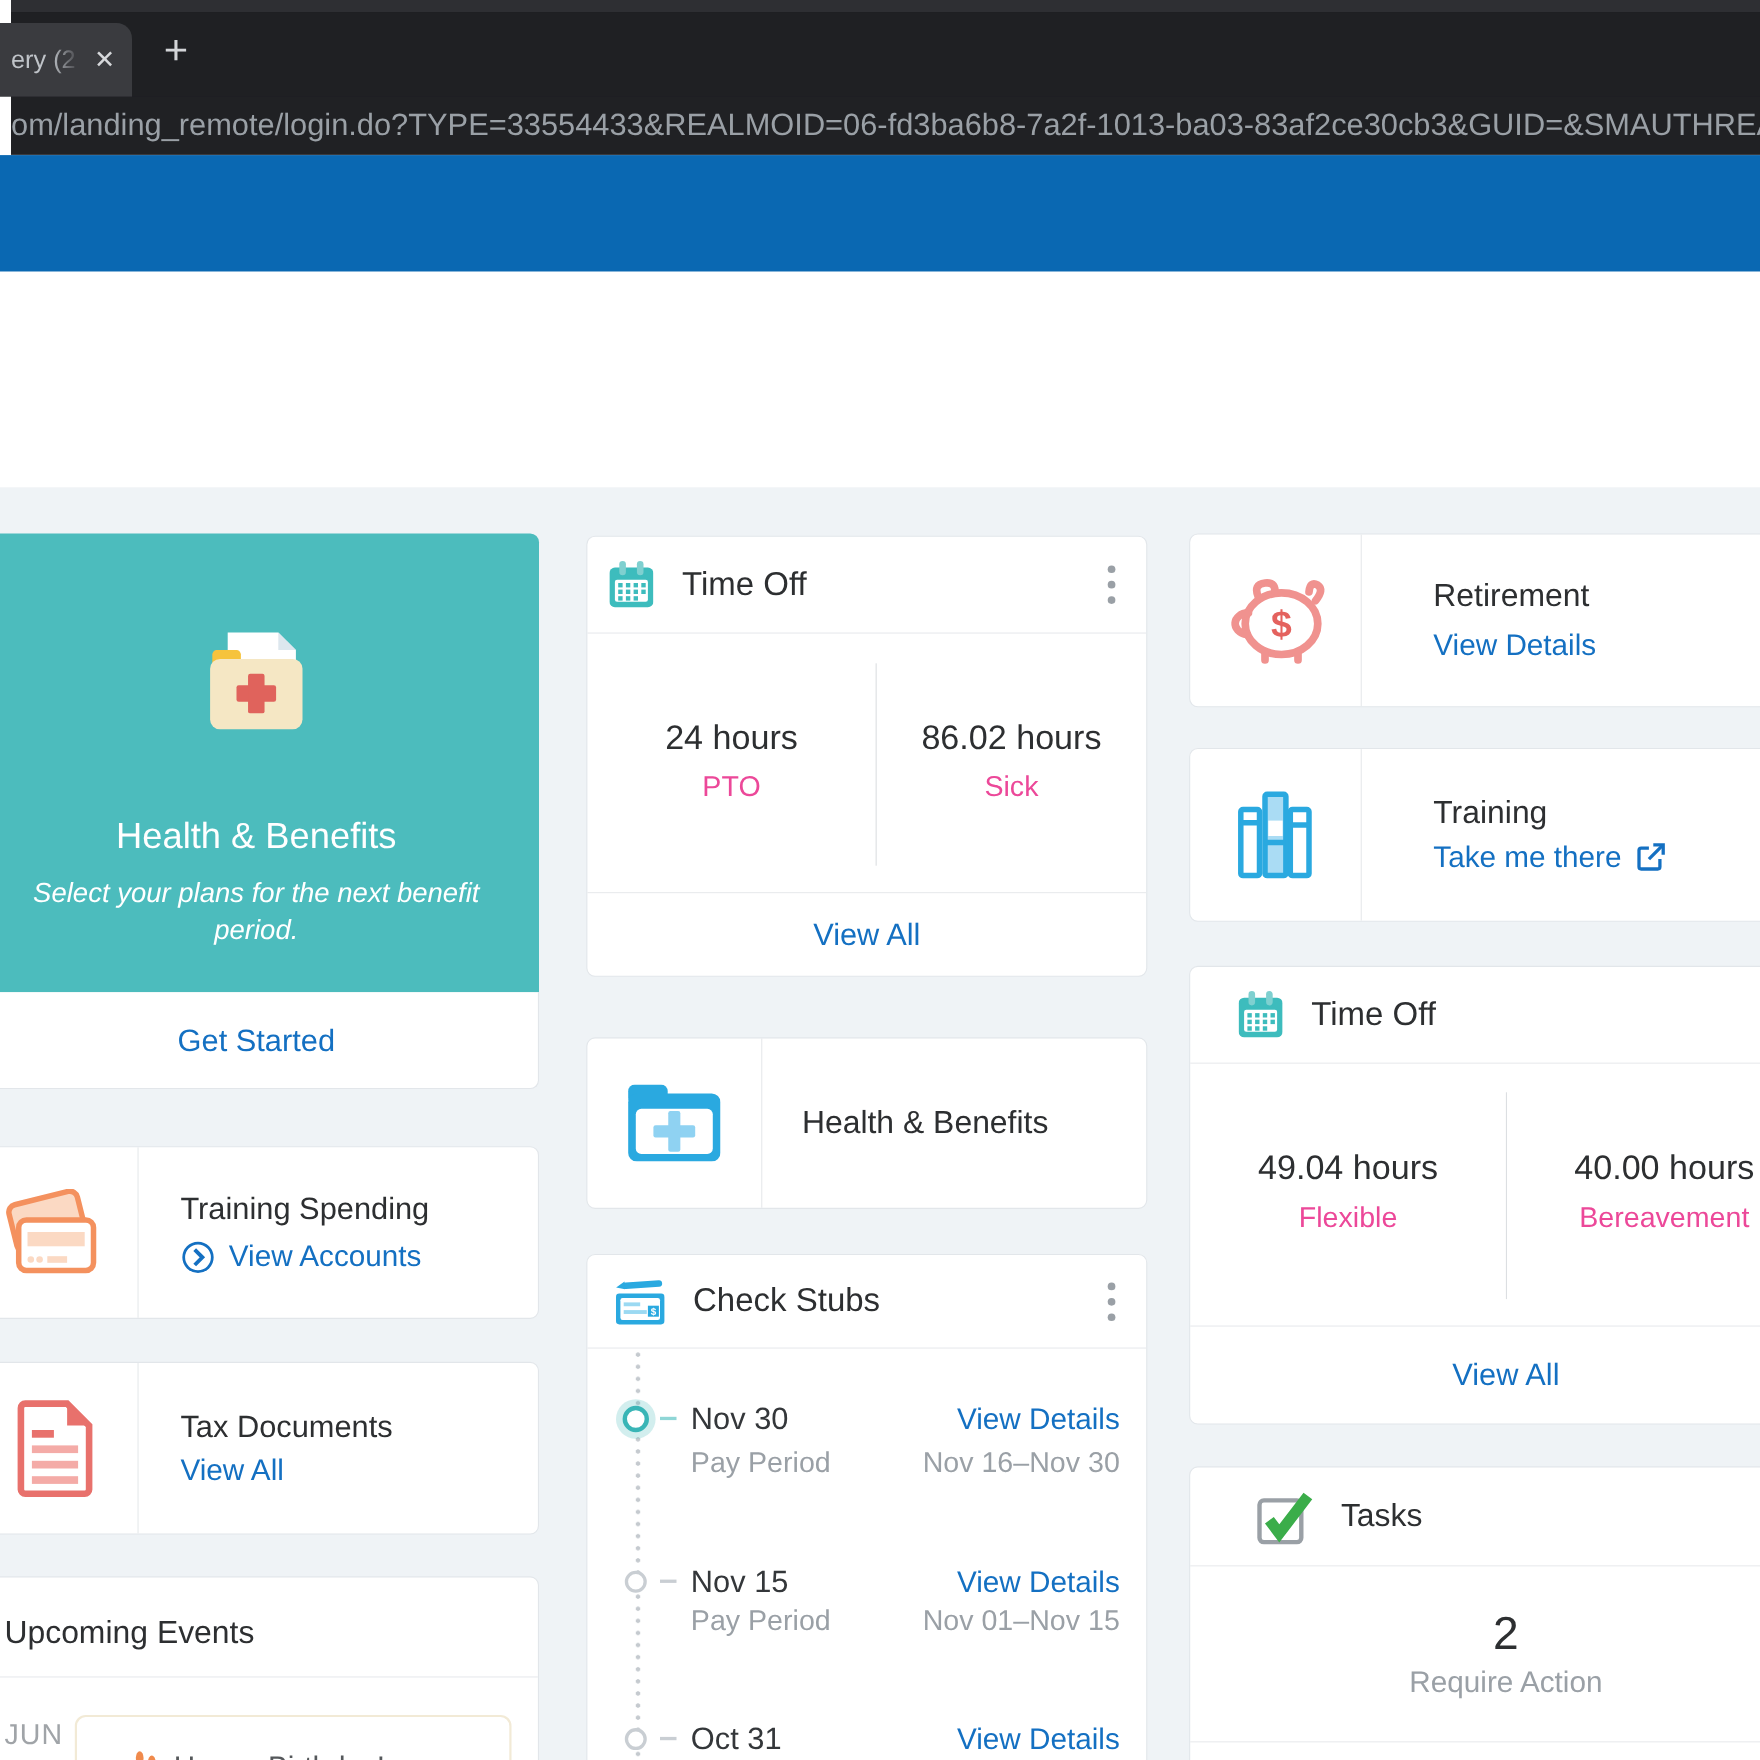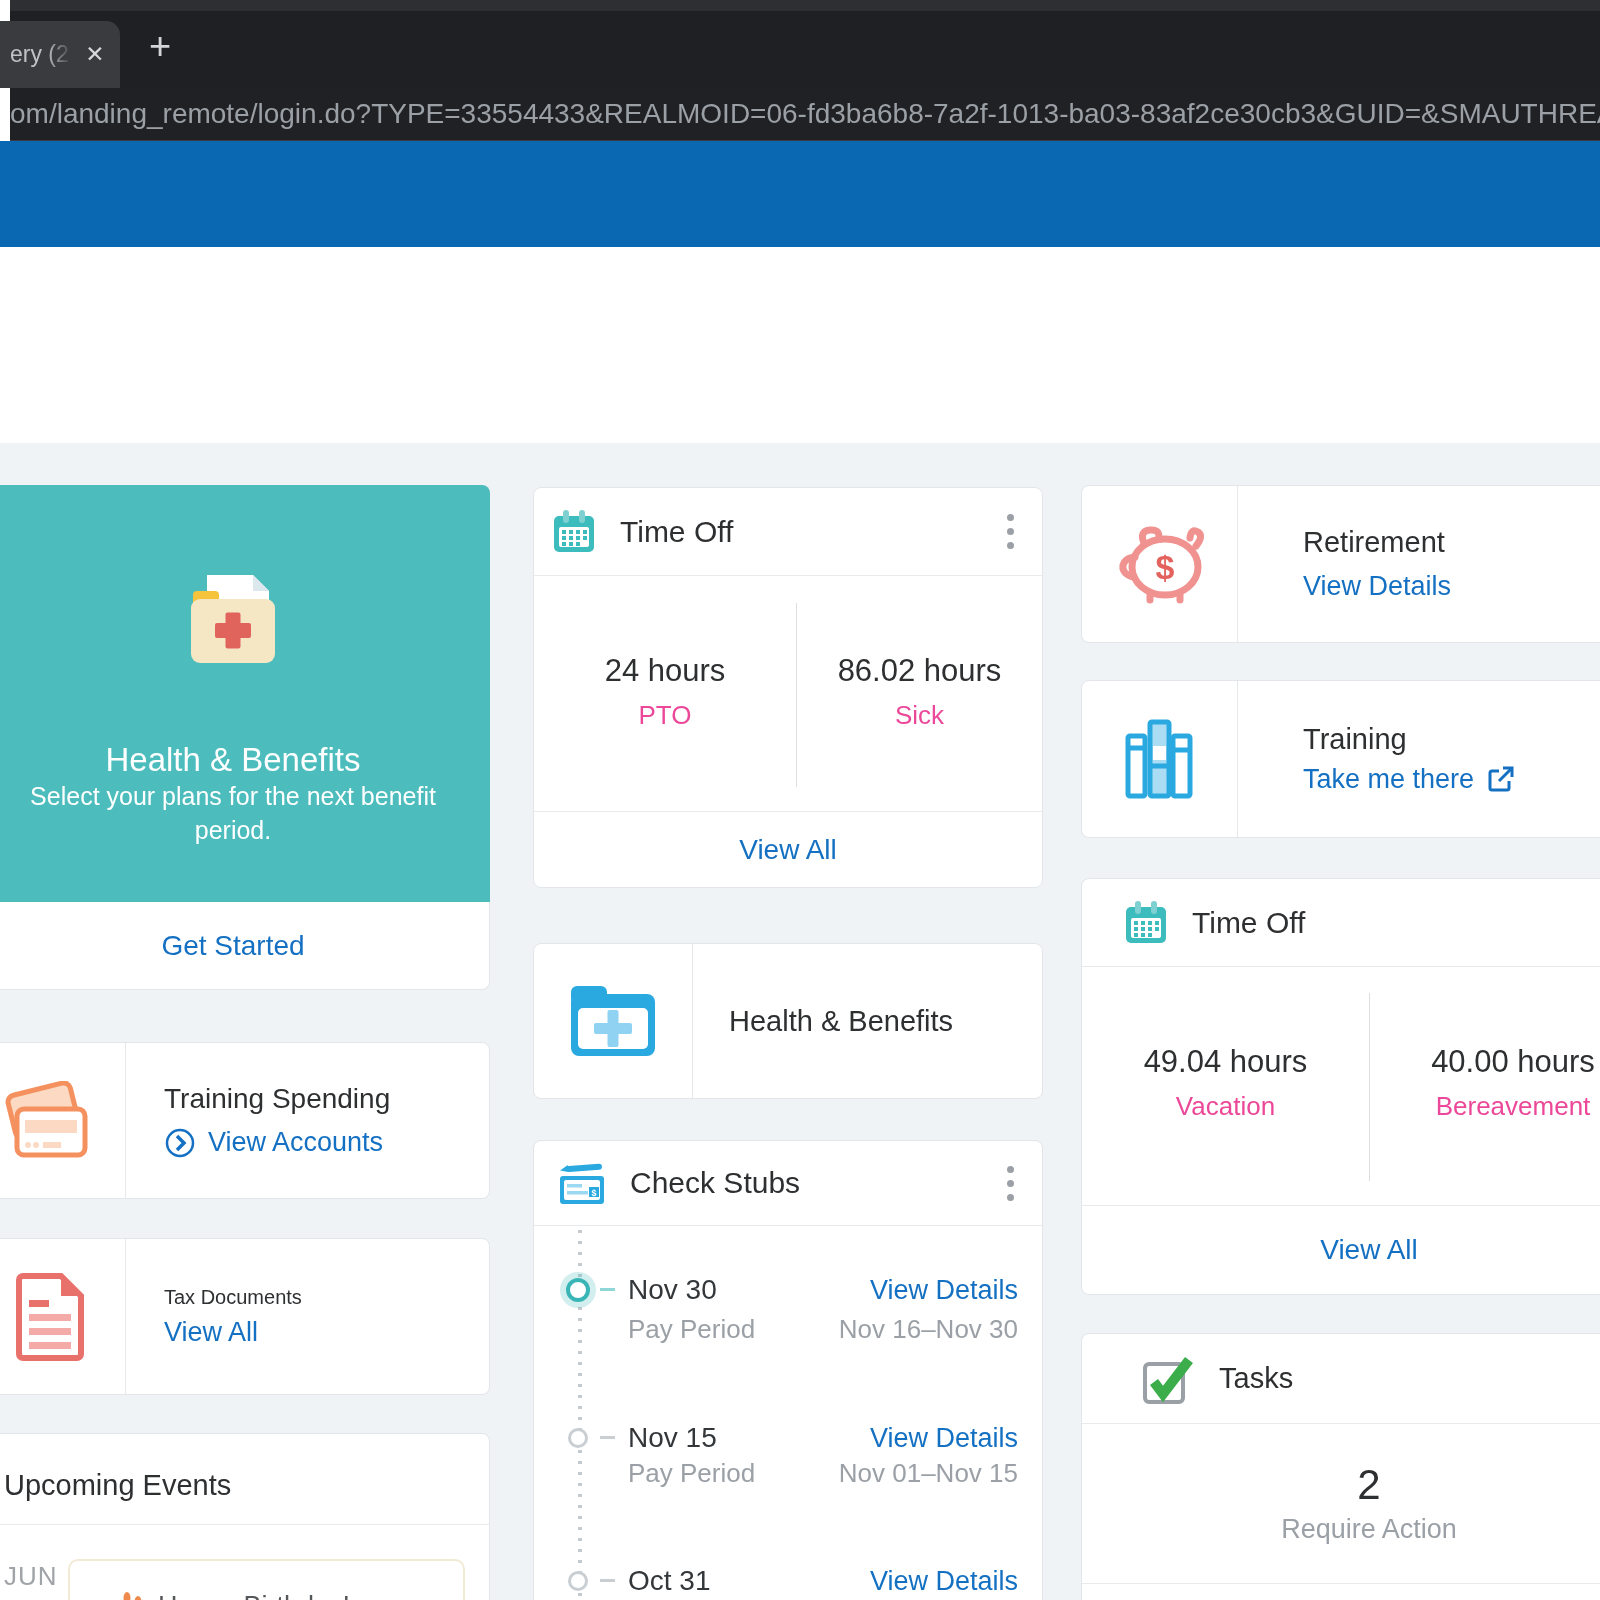--- a/index.html
+++ b/index.html
@@ -40,21 +40,21 @@
         border-right:1px solid #e6e9ec;box-sizing:border-box;height:100%;}
   .row-card{display:flex;align-items:stretch;}
   .row-card .body-cell{flex:1;display:flex;flex-direction:column;justify-content:center;}
 
   
   #promo{left:-24px;top:485px;width:514px;height:505px;border:none;background:transparent;}
   #promo .teal{position:absolute;left:0;top:0;width:514px;height:417px;background:#4cbcbd;
         border-radius:8px 8px 0 0;display:flex;flex-direction:column;align-items:center;}
   #promo .teal .folder{margin-top:84px;}
   #promo .ptitle{margin-top:62px;color:#fff;font-size:33px;}
-  #promo .psub{color:#fff;font-size:25px;line-height:34px;width:436px;text-align:center;}
+  #promo .psub{margin-top:16px;color:#fff;font-size:25px;line-height:34px;width:436px;text-align:center;font-style:italic;}
   #promo .pfooter{position:absolute;left:0;top:417px;width:514px;height:88px;background:#fff;
         border:1px solid #e2e6ea;border-top:none;border-radius:0 0 8px 8px;box-sizing:border-box;
         display:flex;align-items:center;justify-content:center;font-size:28px;}
 
   
   .to-header{display:flex;align-items:center;height:88px;padding-left:20px;
         border-bottom:1px solid #e8eaed;box-sizing:border-box;}
   .to-header .cal{flex:none;}
   .to-title{margin-left:26px;font-size:30px;color:#2d2f31;}
   .to-header .kebab{margin-left:auto;margin-right:28px;}
@@ -106,21 +106,21 @@
   
   #flexspend{left:-24px;top:1042px;width:514px;height:157px;}
   #flexspend .icon-cell{width:149px;}
   #flexspend .body-cell{padding-left:38px;}
   #flexspend .ctitle{font-size:28px;color:#2d2f31;}
   #flexspend .linkrow{margin-top:12px;display:flex;align-items:center;gap:12px;font-size:27px;}
 
   #taxdocs{left:-24px;top:1238px;width:514px;height:157px;}
   #taxdocs .icon-cell{width:149px;}
   #taxdocs .body-cell{padding-left:38px;}
-  #taxdocs .ctitle{font-size:20px;color:#2d2f31;}
+  #taxdocs .ctitle{font-size:28px;color:#2d2f31;}
   #taxdocs .clink{margin-top:8px;font-size:27px;}
 
   #hb2{left:533px;top:943px;width:510px;height:156px;}
   #hb2 .icon-cell{width:159px;}
   #hb2 .body-cell{padding-left:36px;}
   #hb2 .ctitle{font-size:29px;color:#2d2f31;}
 
   
   #checkstubs{left:533px;top:1140px;width:510px;height:560px;}
   #checkstubs .cs-header{display:flex;align-items:center;height:85px;padding-left:24px;
@@ -307,21 +307,21 @@
             <rect x="15" y="32" width="4" height="4"></rect>
             <rect x="22" y="32" width="4" height="4"></rect>
         </g>
       </svg>
       <span class="to-title">Time Off</span>
     </div>
     <div class="to-body">
       <div class="stat-div sdiv"></div>
       <div class="stat s1">
         <div class="val">49.04 hours</div>
-        <div class="lab">Vacation</div>
+        <div class="lab">Flexible</div>
       </div>
       <div class="stat s2">
         <div class="val">40.00 hours</div>
         <div class="lab">Bereavement</div>
       </div>
     </div>
     <div class="to-footer">
       <span class="link">View All</span>
     </div>
   </div>

